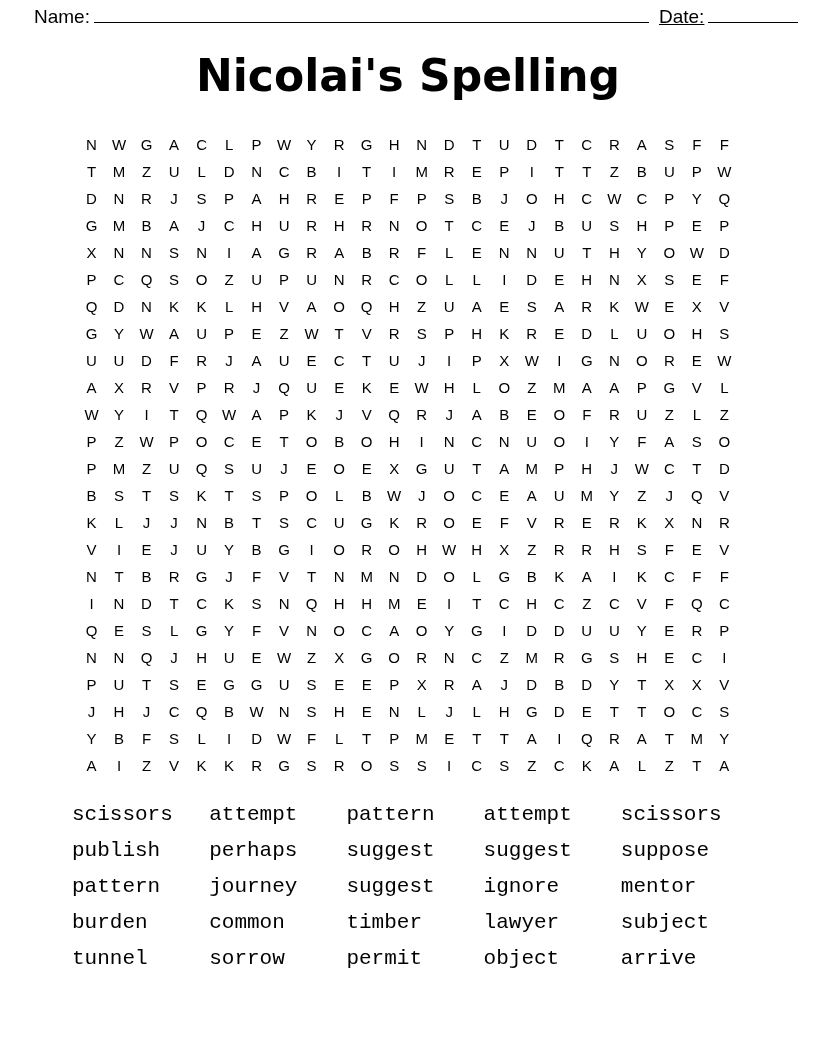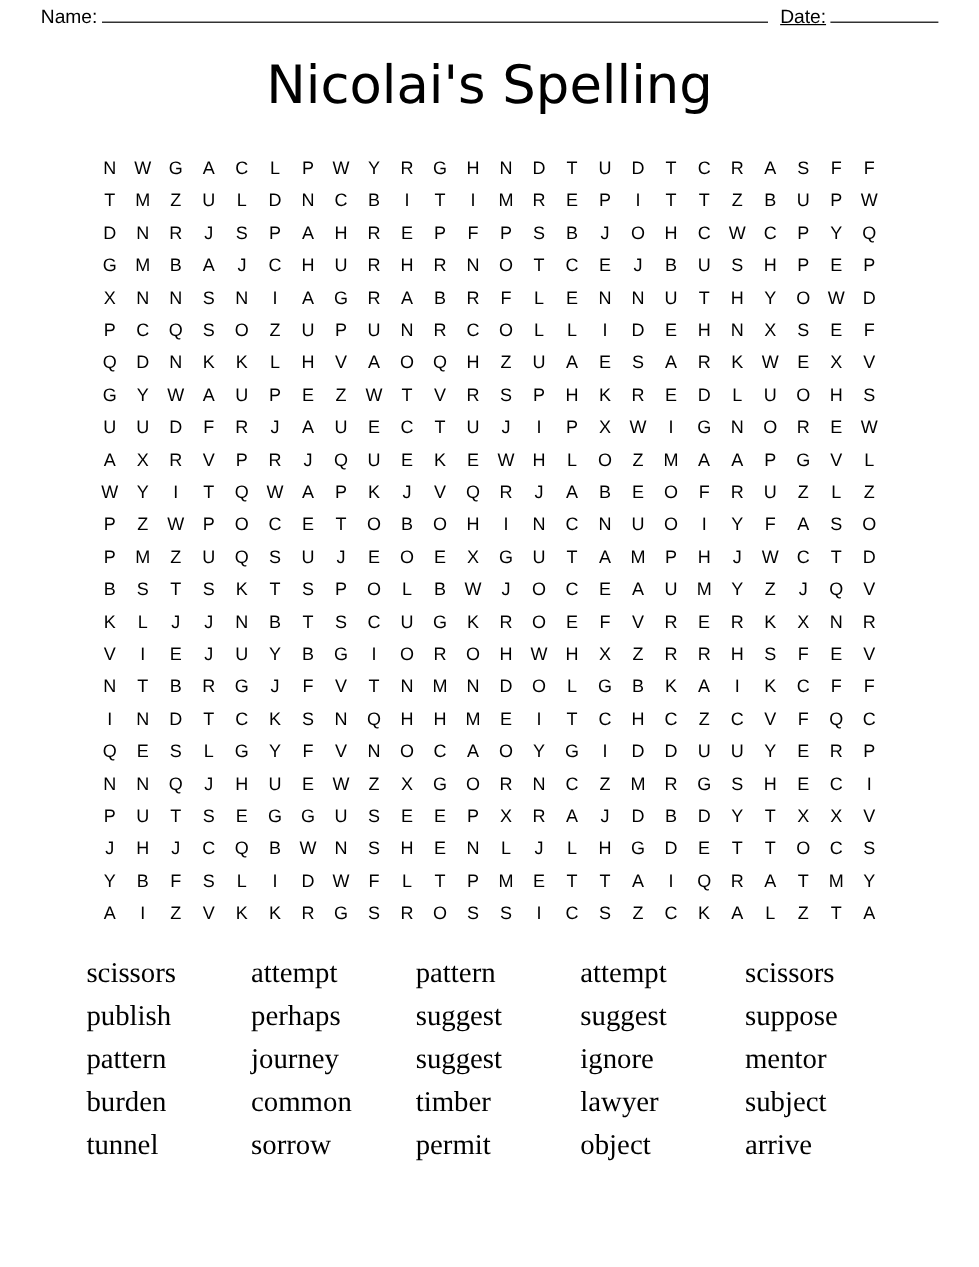--- a/index.html
+++ b/index.html
@@ -21,41 +21,41 @@
     box-sizing: border-box;
     padding: 0;
     position: relative;
   }
 
   
   .header-row {
     display: flex;
     align-items: baseline;
     padding: 6px 74px 0 34px;
-    font-size: 16px;
+    font-size: 19px;
     font-family: "Liberation Sans", sans-serif;
   }
   .header-label {
     white-space: nowrap;
   }
   .header-rule {
     flex: 0 0 auto;
     border-bottom: 1px solid #000;
     height: 12px;
     margin: 0 4px;
   }
   .name-rule { width: 555px; }
   .date-rule { width: 90px; }
   .date-label { margin-left: 6px; text-decoration: underline; }
 
   
   .title {
     text-align: center;
     font-size: 44px;
-    font-weight: normal;
+    font-weight: bold;
     font-family: "DejaVu Sans", sans-serif;
     margin: 22px 0 0 0;
     letter-spacing: 0px;
   }
 
   
   .grid {
     margin: 30px auto 0 auto;
     width: 660px;
     display: flex;
@@ -81,22 +81,22 @@
     margin: 24px auto 0 auto;
     width: 700px;
     display: grid;
     grid-template-columns: repeat(5, 1fr);
     row-gap: 12px;
     column-gap: 0px;
     padding-left: 14px;
     box-sizing: border-box;
   }
   .word {
-    font-size: 24px;
-    font-family: Liberation Serif, serif;
+    font-size: 21px;
+    font-family: Liberation Mono, monospace;
     line-height: 24px;
   }
 </style>
 </head>
 <body>
 
 <div class="page">
 
   <div class="header-row">
     <span class="header-label">Name:</span>

